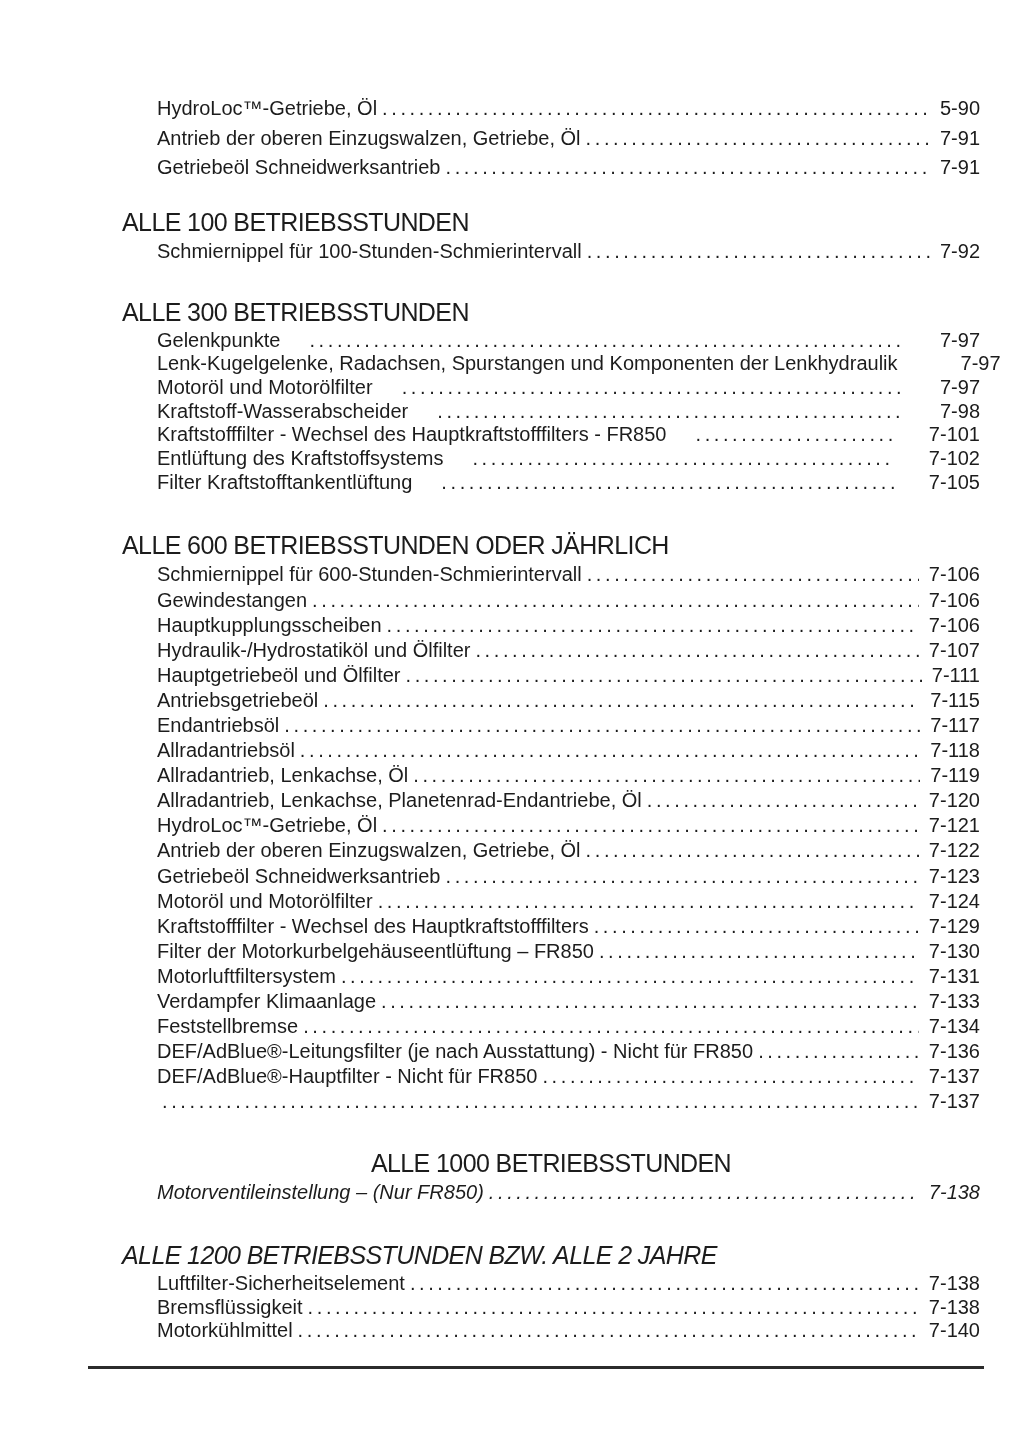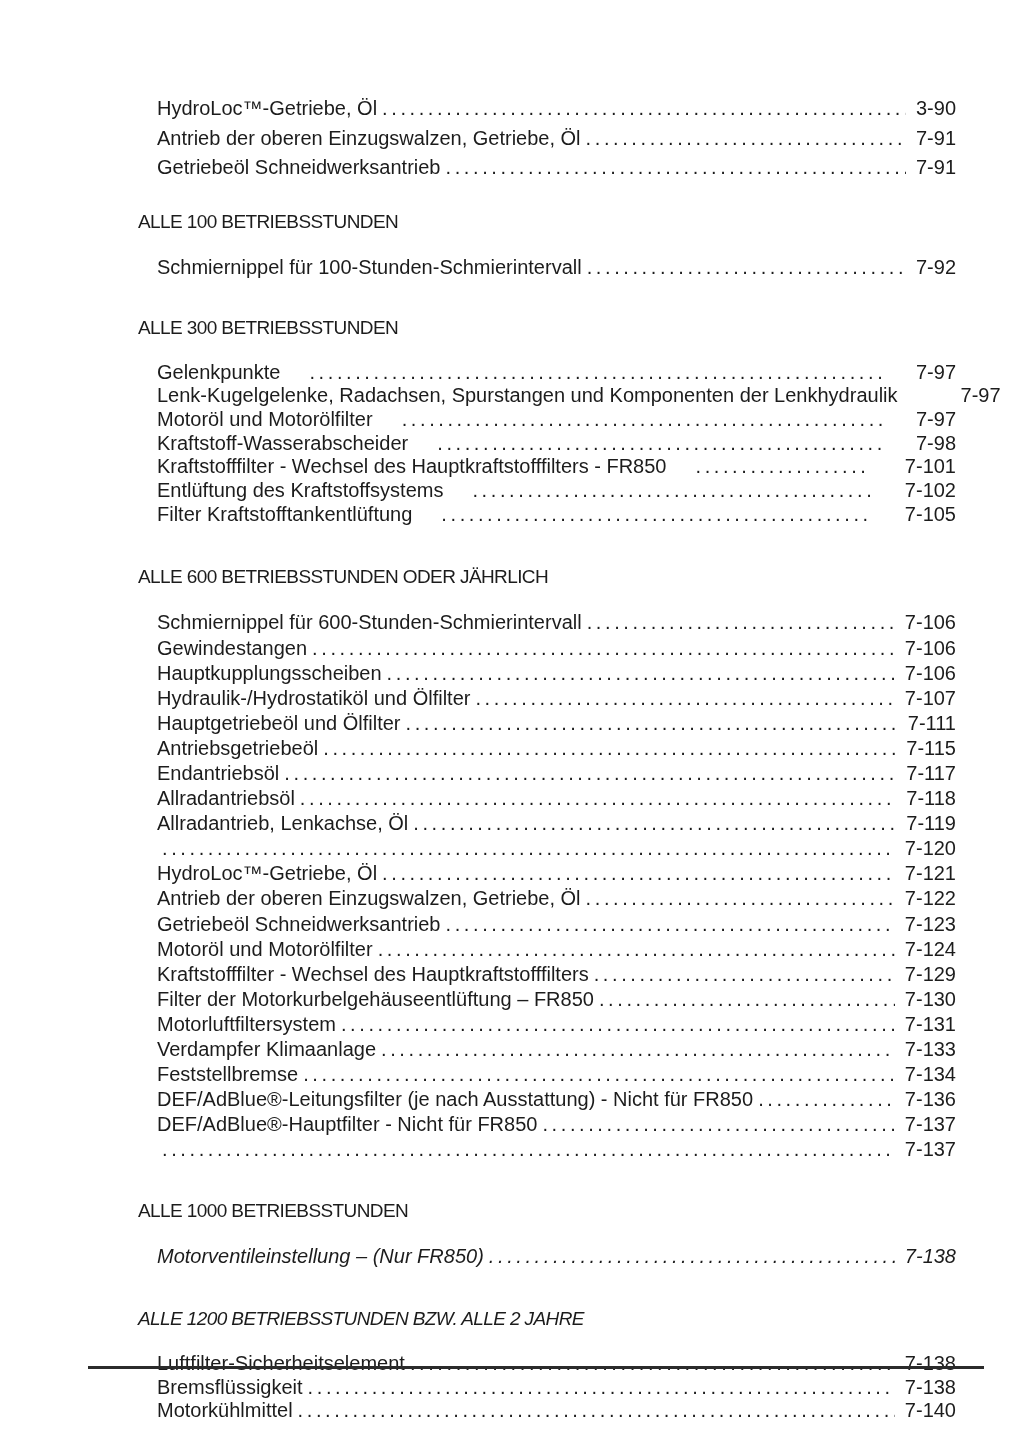--- a/index.html
+++ b/index.html
@@ -10,25 +10,25 @@
   .page {
     position: relative;
     width: 1024px;
     height: 1447px;
     background: #ffffff;
     overflow: hidden;
     font-family: "Liberation Sans", "DejaVu Sans", sans-serif;
     color: #1c1c1c;
   }
   .toc {
-    padding: 94px 68px 0 122px; 
+    padding: 94px 44px 0 122px; 
   }
   .section-title {
-    margin: 16px;
-    font-size: 19px;
+    margin: 0;
+    font-size: 25px;
     font-weight: 400;
     letter-spacing: -0.6px;
     line-height: 34px;
     color: #1c1c1c;
     white-space: nowrap;
   }
   .entries {
     list-style: none;
     margin: 0 0 0 35px; 
     padding: 0;
@@ -59,21 +59,21 @@
     text-align: right;
   }
   
   .s0 .toc-entry { line-height: 29.5px; }
   .s1 .section-title { margin-top: 22px; }
   .s1 .toc-entry { line-height: 24px; }
   .s2 .section-title { margin-top: 32px; }
   .s2 .toc-entry { line-height: 23.7px; gap: 24px; }
   .s3 .section-title { margin-top: 34px; }
   .s3 .toc-entry { line-height: 25.1px; align-items: flex-end; }
-  .s4 .section-title { margin-top: 32px; }
+  .s4 .section-title { margin-top: 32px; text-align: center; }
   .s4 .toc-entry { line-height: 24px; font-style: italic; }
   .s5 .section-title { margin-top: 34px; font-style: italic; }
   .s5 .toc-entry { line-height: 23.5px; }
   .bottom-rule {
     position: absolute;
     left: 88px;
     top: 1366px;
     width: 896px;
     border: none;
     border-top: 3px solid #2b2b2b;
@@ -84,21 +84,21 @@
 <body>
 
 <div class="page">
   <main class="toc" id="toc">
   <section class="toc-section s0">
 
     <ul class="entries">
   <li class="toc-entry">
     <span class="entry-label">HydroLoc™-Getriebe, Öl</span>
     <span class="leader"></span>
-    <span class="entry-page">3-90</span>
+    <span class="entry-page">5-90</span>
   </li>
 
   <li class="toc-entry">
     <span class="entry-label">Antrieb der oberen Einzugswalzen, Getriebe, Öl</span>
     <span class="leader"></span>
     <span class="entry-page">7-91</span>
   </li>
 
   <li class="toc-entry">
     <span class="entry-label">Getriebeöl Schneidwerksantrieb</span>
@@ -217,20 +217,21 @@
     <span class="entry-page">7-118</span>
   </li>
 
   <li class="toc-entry">
     <span class="entry-label">Allradantrieb, Lenkachse, Öl</span>
     <span class="leader"></span>
     <span class="entry-page">7-119</span>
   </li>
 
   <li class="toc-entry">
+    <span class="entry-label">Allradantrieb, Lenkachse, Planetenrad-Endantriebe, Öl</span>
     <span class="leader"></span>
     <span class="entry-page">7-120</span>
   </li>
 
   <li class="toc-entry">
     <span class="entry-label">HydroLoc™-Getriebe, Öl</span>
     <span class="leader"></span>
     <span class="entry-page">7-121</span>
   </li>
 

